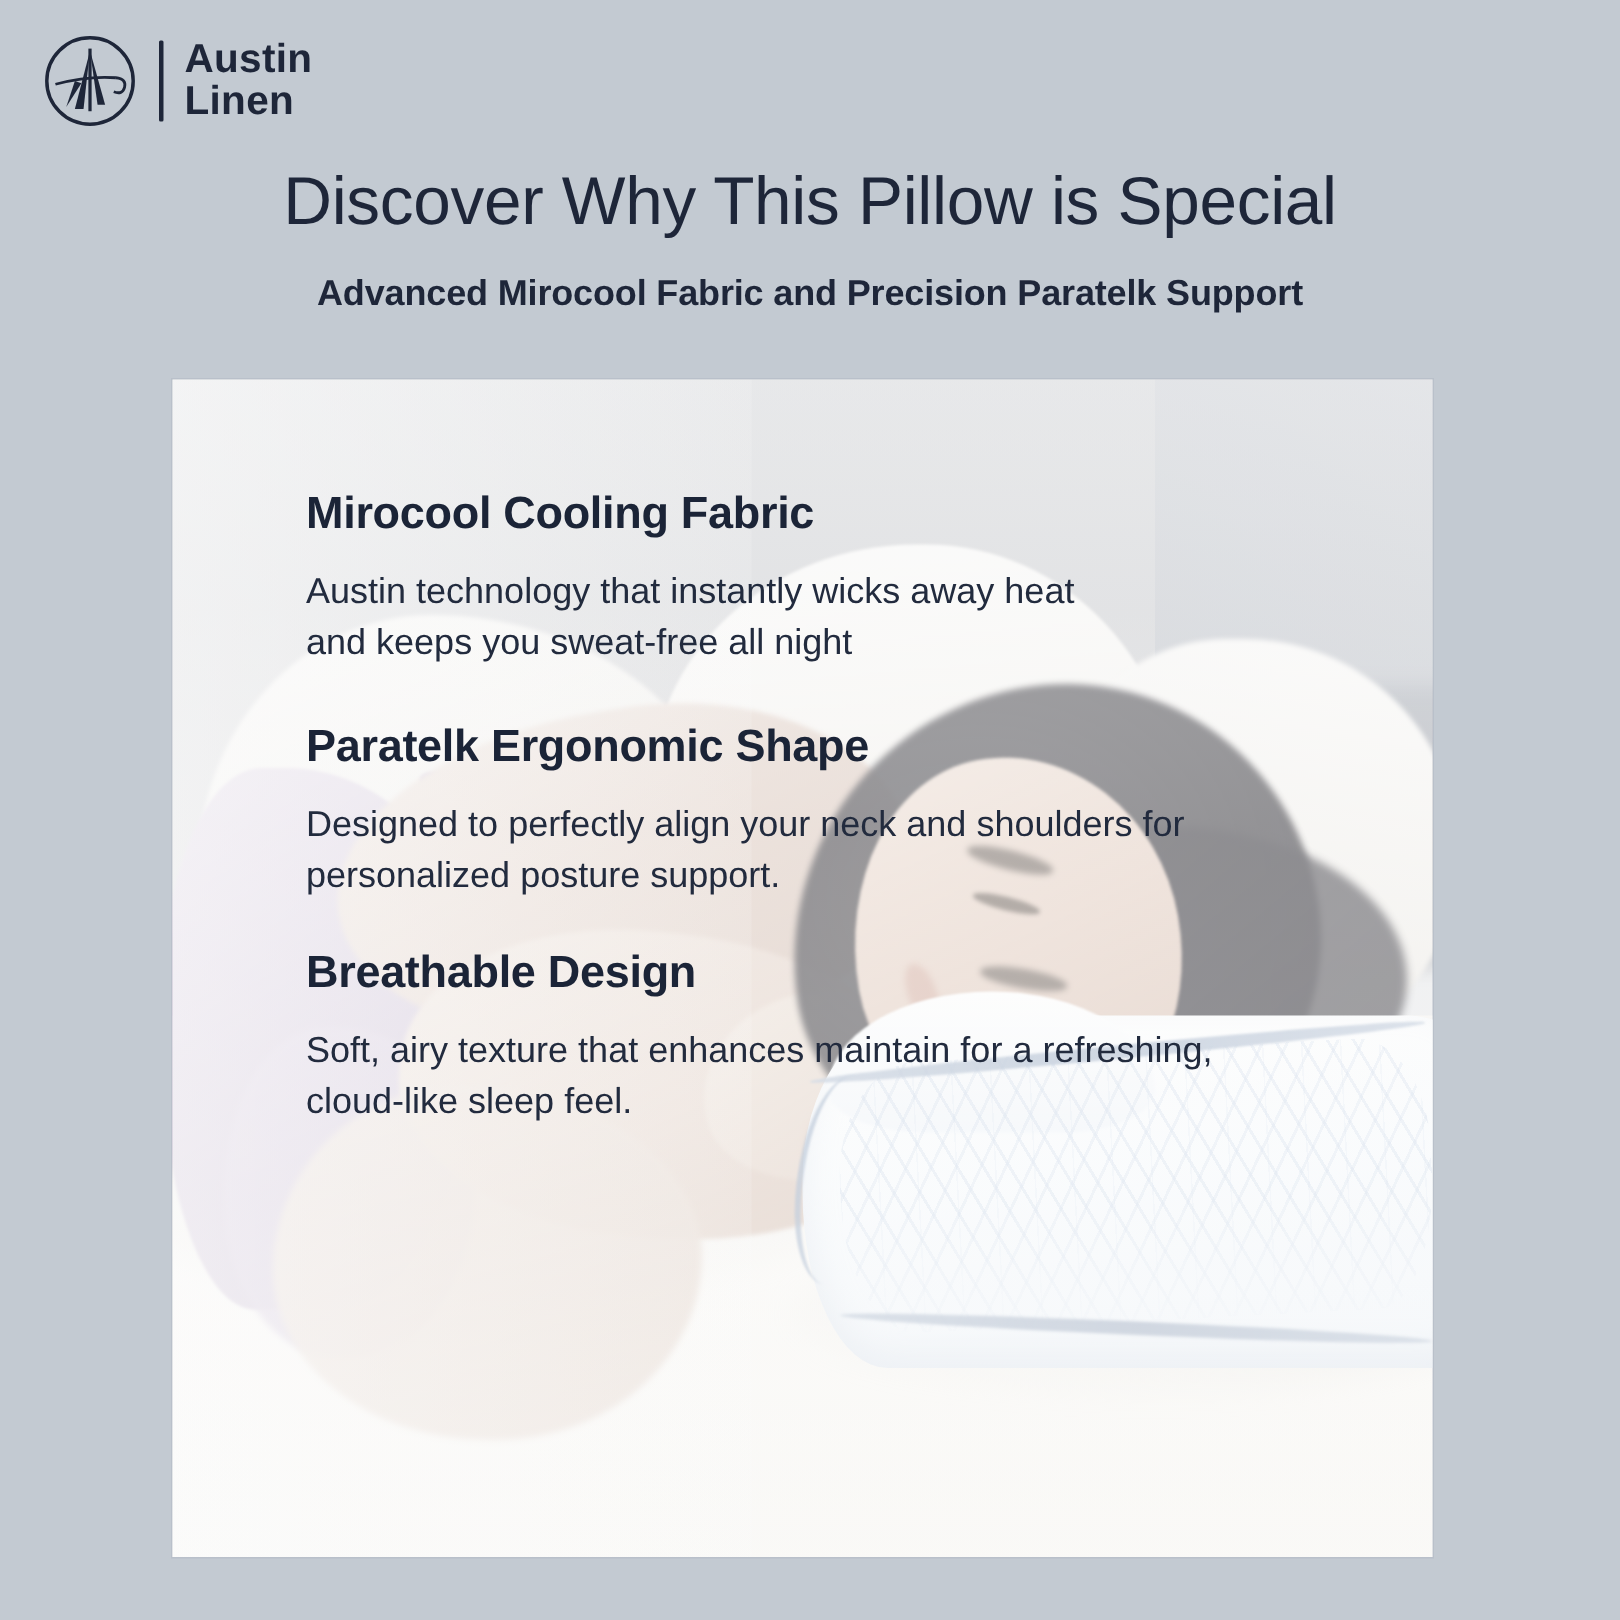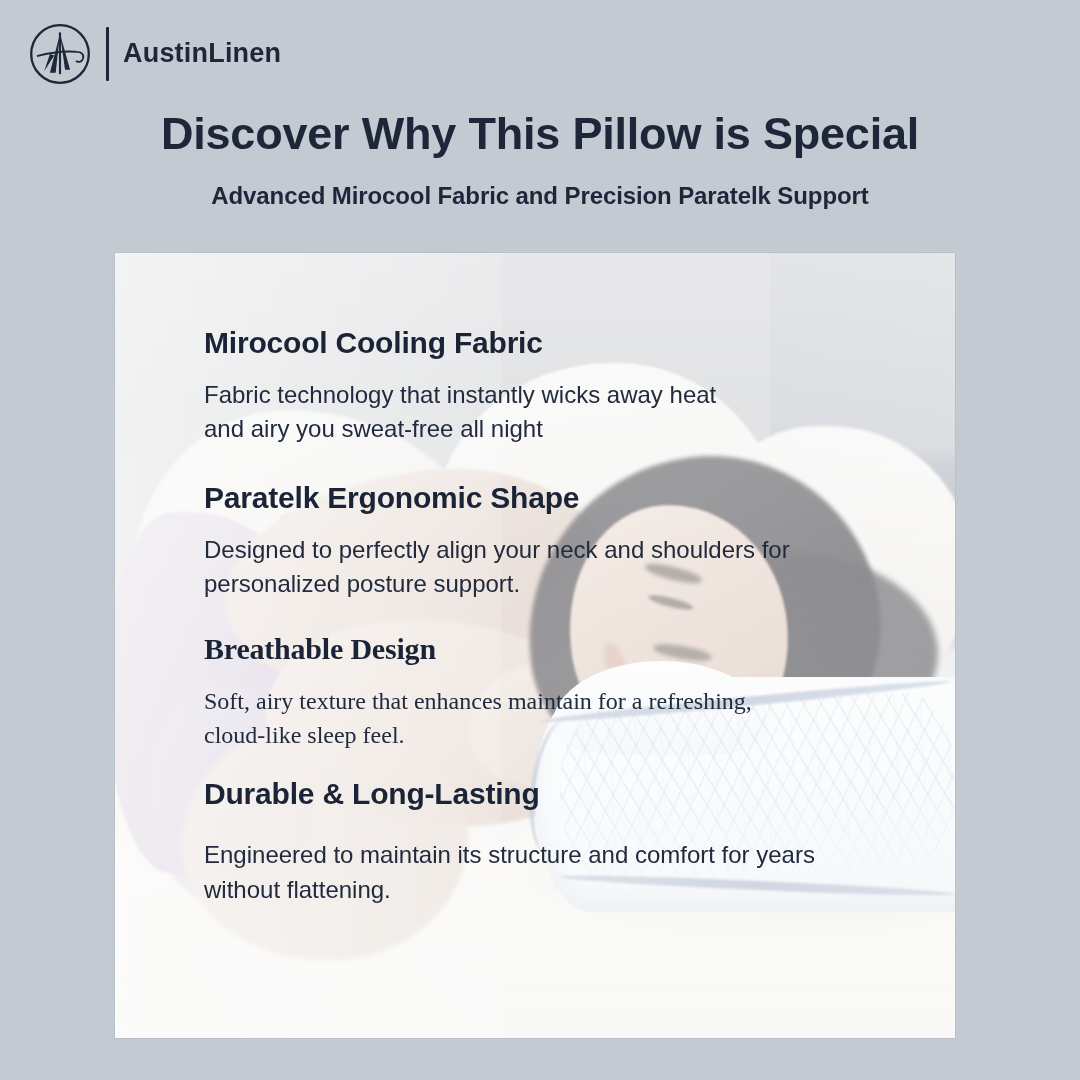--- a/index.html
+++ b/index.html
@@ -18,39 +18,38 @@
     position:absolute;
     left:24px; top:18px;
     display:flex; align-items:center; gap:10px;
   }
   .logo-mark { width:72px; height:72px; display:block; }
   .logo-divider {
     width:3px; height:54px; background:#1e2639; border-radius:1px;
     margin-right:4px;
   }
   .logo-words {
-    display:flex; flex-direction:row;
+    display:flex; flex-direction:column;
     line-height:1.02;
     color:#1e2639;
     font-weight:700;
     font-size:27px;
     letter-spacing:0.2px;
-    text-align:center;
   }
 
   
   .headline-block {
     position:absolute;
     left:0; top:108px; width:1080px;
     text-align:center;
   }
   .headline {
     color:#1e2639;
     font-size:45px;
-    font-weight:700;
+    font-weight:400;
     letter-spacing:-0.2px;
     line-height:1.15;
   }
   .subheadline {
     color:#1e2639;
     font-size:24px;
     font-weight:700;
     margin-top:22px;
     letter-spacing:-0.1px;
   }
@@ -286,21 +285,21 @@
     font-weight:400;
     line-height:1.42;
     color:#222b3e;
     max-width:680px;
   }
   .f-body span { display:block; }
 
   
   .feature.f1 { margin-bottom:34px; }
   .feature.f2 { margin-bottom:30px; }
-  .feature.f3 { margin-bottom:24px;font-family:Liberation Serif, serif; }
+  .feature.f3 { margin-bottom:24px; }
   .feature.f4 .f-title { margin-bottom:26px; }
 </style>
 </head>
 <body>
 
 <div class="logo">
   <svg class="logo-mark" viewBox="0 0 100 100">
     <circle cx="50" cy="50" r="40" fill="none" stroke="#1e2639" stroke-width="3.2"></circle>
     <path d="M50 20 L50 78" stroke="#1e2639" stroke-width="3" fill="none"></path>
     <path d="M50 22 L36 76 L44 76 Z" fill="#1e2639"></path>
@@ -364,42 +363,35 @@
     <div class="wash"></div>
     <div class="wash-left"></div>
   </div>
 </div>
 
 <div class="features">
 
   <div class="feature f1">
     <div class="f-title">Mirocool Cooling Fabric</div>
     <div class="f-body">
-      <span>Fabric technology that instantly wicks away heat</span>
-      <span>and airy you sweat-free all night</span>
+      <span>Austin technology that instantly wicks away heat</span>
+      <span>and keeps you sweat-free all night</span>
     </div>
   </div>
 
   <div class="feature f2">
     <div class="f-title">Paratelk Ergonomic Shape</div>
     <div class="f-body">
       <span>Designed to perfectly align your neck and shoulders for</span>
       <span>personalized posture support.</span>
     </div>
   </div>
 
   <div class="feature f3">
     <div class="f-title">Breathable Design</div>
     <div class="f-body">
       <span>Soft, airy texture that enhances maintain for a refreshing,</span>
       <span>cloud-like sleep feel.</span>
     </div>
   </div>
 
-  <div class="feature f4">
-    <div class="f-title">Durable &amp; Long-Lasting</div>
-    <div class="f-body">
-      <span>Engineered to maintain its structure and comfort for years</span>
-      <span>without flattening.</span>
-    </div>
-  </div>
 
 </div>
 
 </body></html>

